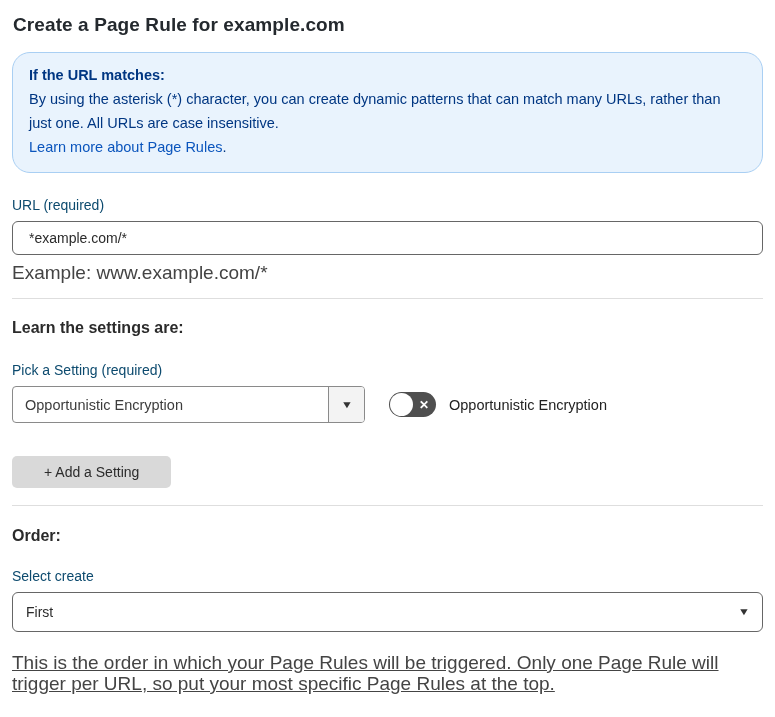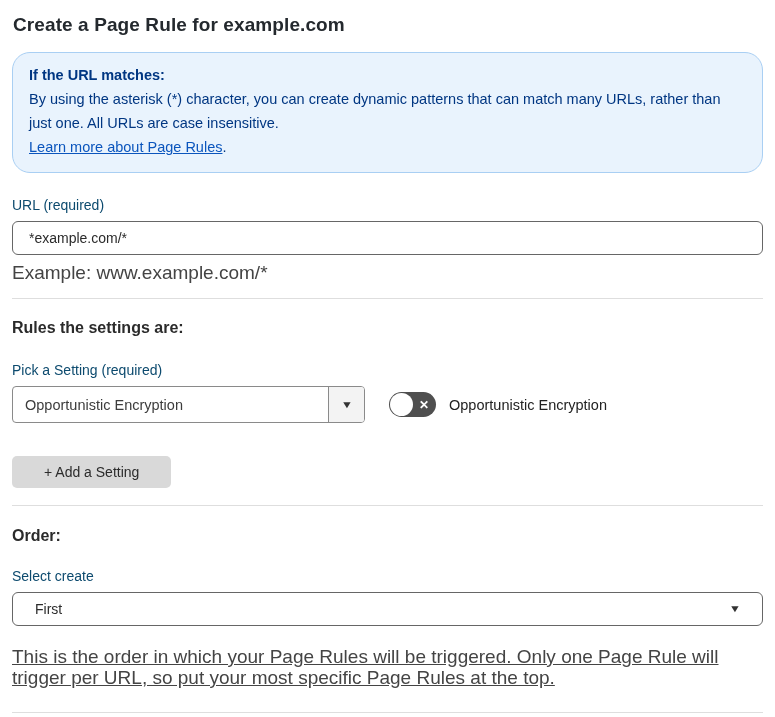--- a/index.html
+++ b/index.html
@@ -29,21 +29,20 @@
     border-radius: 18px;
     padding: 10px 16px 13px 16px;
     font-size: 14.5px;
     line-height: 24px;
     color: #003682;
     margin-bottom: 24px;
   }
   .info-box .info-heading { font-weight: 700; }
   .info-box a.info-link {
     color: #0b55bd;
-    text-decoration: underline;
     cursor: pointer;
   }
   
   .field-label {
     font-size: 14px;
     color: #0c4a6e;
     margin-bottom: 8px;
   }
   .helper-text {
     font-size: 19px;
@@ -163,24 +162,24 @@
     background: #1569ec;
     color: #ffffff;
   }
   
   .order-heading { margin: 21px 0 0 0; }
   .order-label { margin-top: 23px; }
   .order-select {
     display: flex;
     align-items: center;
     width: 100%;
-    height: 34px;
+    height: 40px;
     border: 1px solid #666666;
     border-radius: 6px;
-    padding: 0 22px;
+    padding: 0 13px;
     cursor: pointer;
     background: #ffffff;
   }
   .order-select .select-value {
     flex: 1;
     font-size: 14px;
     color: #2b2b2b;
   }
   .order-helper { margin-top: 20px; margin-bottom: 24px; text-decoration: underline; }
   .actions {
@@ -201,21 +200,21 @@
     <div class="info-body">By using the asterisk (*) character, you can create dynamic patterns that can match many URLs, rather than just one. All URLs are case insensitive.</div>
     <div><a class="info-link">Learn more about Page Rules</a><span>.</span></div>
   </div>
 
   <div class="field-label">URL (required)</div>
   <input class="text-input" type="text" value="*example.com/*" style="">
   <div class="helper-text url-helper">Example: www.example.com/*</div>
 
   <hr class="divider">
 
-  <h2 class="section-heading settings-heading">Rules the settings are:</h2>
+  <h2 class="section-heading settings-heading">Learn the settings are:</h2>
 
   <div class="field-label">Pick a Setting (required)</div>
 
   <div class="setting-row">
     <div class="select-box">
       <div class="select-value">Opportunistic Encryption</div>
       <div class="select-arrow-btn">
         <span class="caret">▼</span>
       </div>
     </div>

